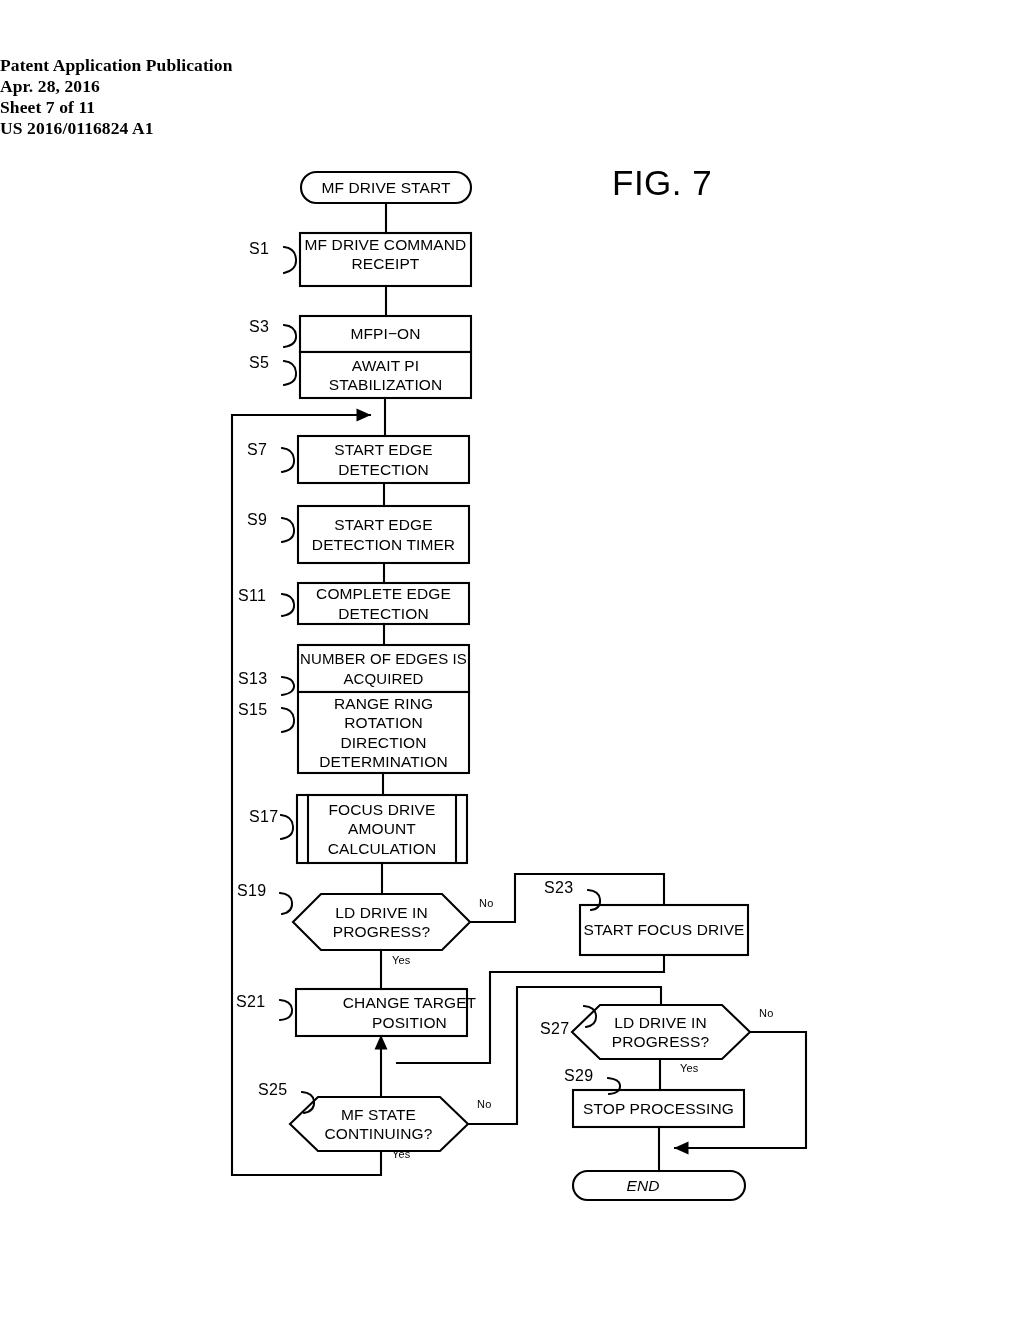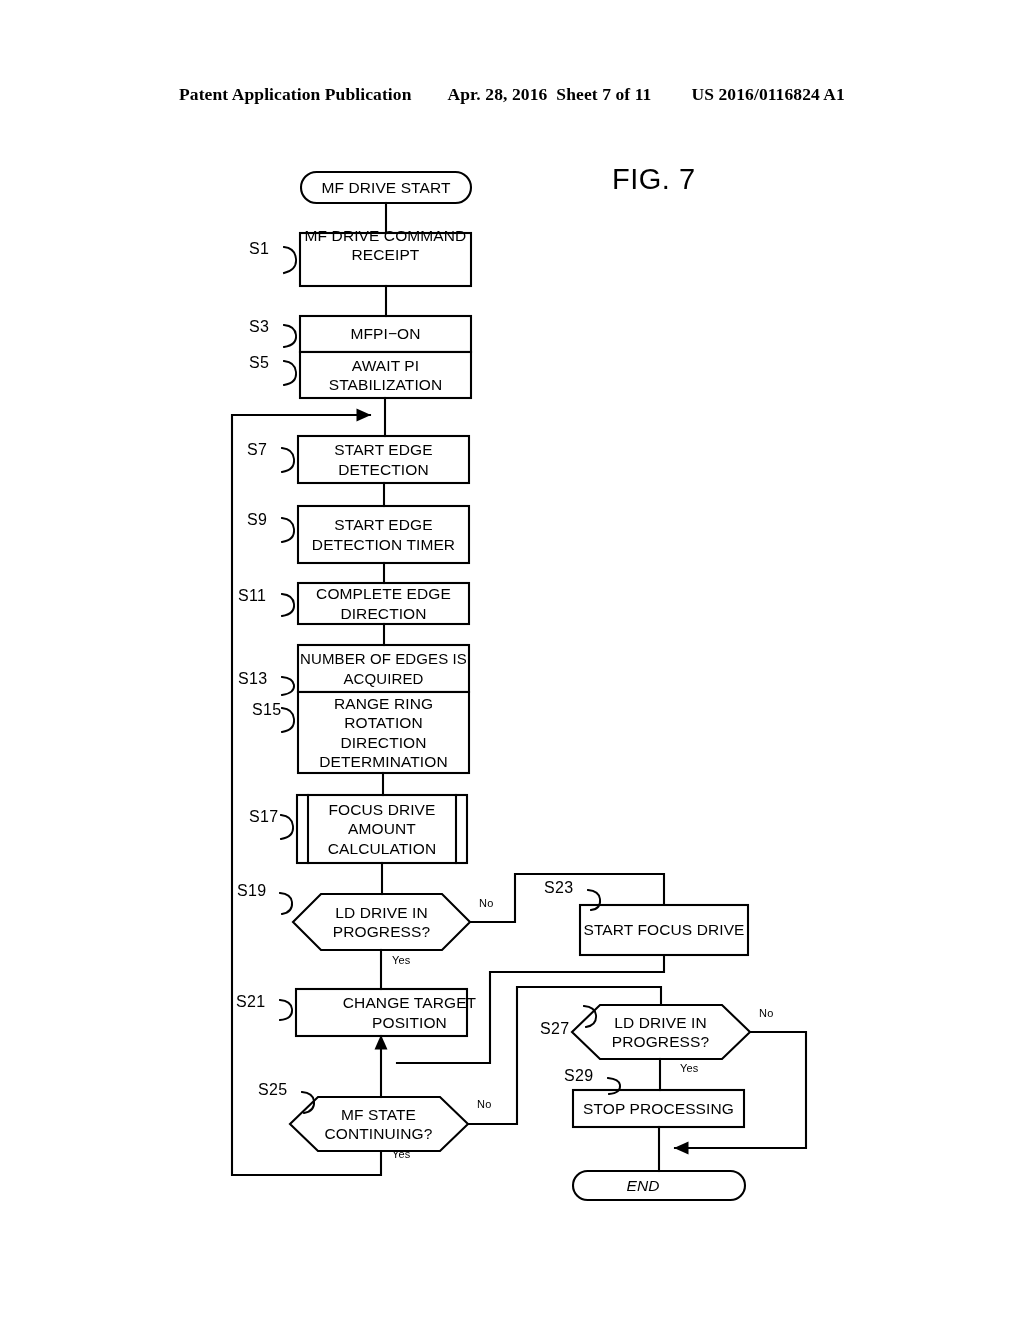--- a/index.html
+++ b/index.html
@@ -18,21 +18,21 @@
   }
 
   
   .page-header {
     position: absolute;
     top: 84px;
     left: 0;
     width: 1024px;
     height: 26px;
     display: flex;
-    flex-direction: row;
+    flex-direction: column;
     align-items: baseline;
     justify-content: center;
     font-family: "Liberation Serif", serif;
     font-weight: bold;
     font-size: 17.5px;
     letter-spacing: 0.1px;
     white-space: nowrap;
   }
   .hdr-pub     { margin-right: 36px; }
   .hdr-sheet   { margin-right: 40px; }
@@ -46,21 +46,21 @@
     left: 0;
     width: 1024px;
     height: 1320px;
   }
   #figure svg { display: block; }
 
   .fig-title {
     position: absolute;
     left: 612px;
     top: 163px;
-    font-size: 29px;
+    font-size: 35px;
     letter-spacing: 0.5px;
     font-family: "Liberation Sans", sans-serif;
     white-space: nowrap;
   }
 
   
   .node-text {
     position: absolute;
     display: flex;
     align-items: center;
@@ -198,36 +198,36 @@
       <path d="M 588 890 q 11 1 12 9 q 1 10 -9 11" stroke-width="1.9"></path>
       <path d="M 302 1092 q 11 1 12 9 q 1 10 -10 12" stroke-width="1.9"></path>
       <path d="M 584 1006 q 11 1 12 9 q 1 10 -10 12" stroke-width="1.9"></path>
       <path d="M 608 1078 q 11 1 12 7 q 1 8 -11 9" stroke-width="1.9"></path>
 
     </g>
   </svg>
 
   <div class="node-text" style="left:301px; top:172px; width:170px; height:31px;">MF DRIVE START</div>
 
-  <div class="node-text" style="left:300px; top:225px; width:171px; height:40px;">MF DRIVE COMMAND
+  <div class="node-text" style="left:300px; top:234px; width:171px; height:40px;">MF DRIVE COMMAND
 RECEIPT</div>
 
   <div class="node-text" style="left:300px; top:316px; width:171px; height:36px;">MFPI−ON</div>
 
   <div class="node-text" style="left:300px; top:352px; width:171px; height:46px;">AWAIT PI
 STABILIZATION</div>
 
   <div class="node-text" style="left:298px; top:436px; width:171px; height:47px;">START EDGE
 DETECTION</div>
 
   <div class="node-text" style="left:298px; top:506px; width:171px; height:57px;">START EDGE
 DETECTION TIMER</div>
 
   <div class="node-text" style="left:298px; top:583px; width:171px; height:41px;">COMPLETE EDGE
-DIRECTION</div>
+DETECTION</div>
 
   <div class="node-text" style="left:296px; top:645px; width:175px; height:47px; font-size:15px;">NUMBER OF EDGES IS
 ACQUIRED</div>
 
   <div class="node-text" style="left:298px; top:692px; width:171px; height:81px;">RANGE RING
 ROTATION
 DIRECTION
 DETERMINATION</div>
 
   <div class="node-text" style="left:310px; top:795px; width:144px; height:68px;">FOCUS DRIVE
@@ -252,21 +252,21 @@
 
   <div class="node-text" style="left:573px; top:1171px; width:140px; height:29px;font-style:italic;">END</div>
 
   <div class="step-label" style="left:249px; top:240px;">S1</div>
   <div class="step-label" style="left:249px; top:318px;">S3</div>
   <div class="step-label" style="left:249px; top:354px;">S5</div>
   <div class="step-label" style="left:247px; top:441px;">S7</div>
   <div class="step-label" style="left:247px; top:511px;">S9</div>
   <div class="step-label" style="left:238px; top:587px;">S11</div>
   <div class="step-label" style="left:238px; top:670px;">S13</div>
-  <div class="step-label" style="left:252px; top:701px;">S15</div>
+  <div class="step-label" style="left:238px; top:701px;">S15</div>
   <div class="step-label" style="left:249px; top:808px;">S17</div>
   <div class="step-label" style="left:237px; top:882px;">S19</div>
   <div class="step-label" style="left:236px; top:993px;">S21</div>
   <div class="step-label" style="left:544px; top:879px;">S23</div>
   <div class="step-label" style="left:258px; top:1081px;">S25</div>
   <div class="step-label" style="left:540px; top:996px;margin-top:24px;">S27</div>
   <div class="step-label" style="left:564px; top:1067px;">S29</div>
 
   <div class="branch-label" style="left:479px; top:897px;">No</div>
   <div class="branch-label" style="left:392px; top:954px;">Yes</div>

